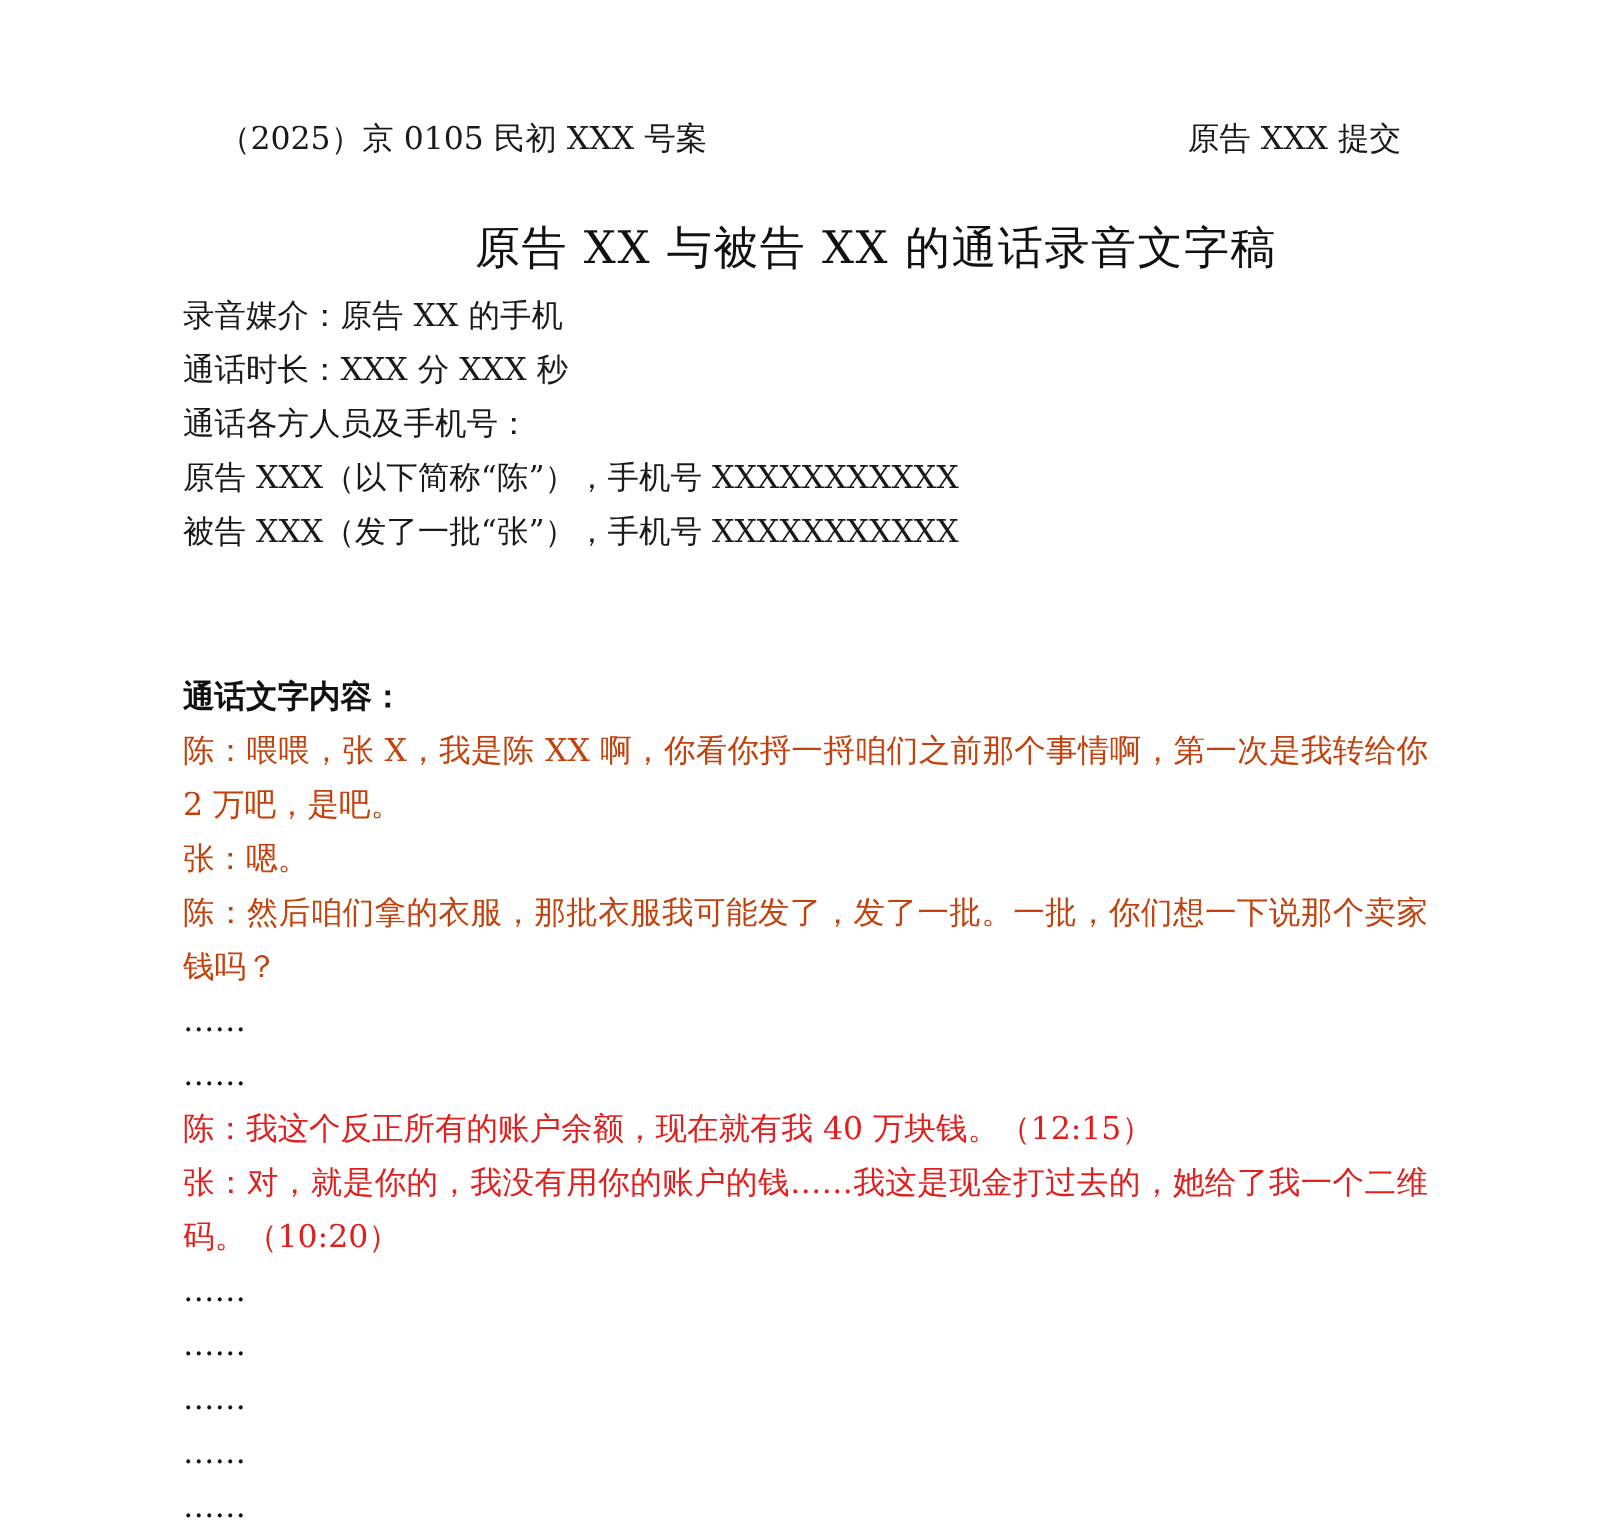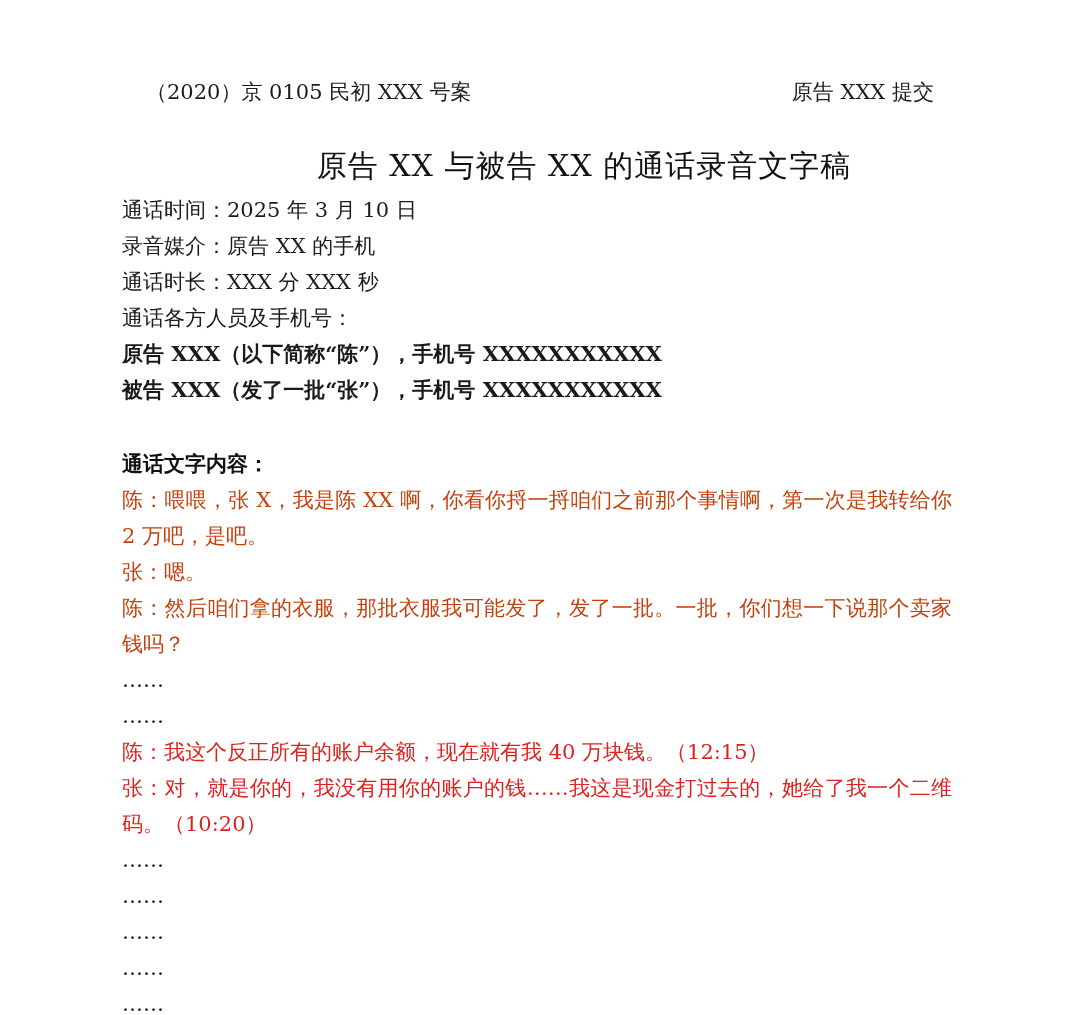--- a/index.html
+++ b/index.html
@@ -72,21 +72,20 @@
       flex-direction: column;
     }
     .party-list {
       display: flex;
       flex-direction: column;
     }
     .party-line {
       height: 36px;
       line-height: 36px;
       white-space: nowrap;
-      font-weight: bold;
     }
     .transcript {
       position: absolute;
       left: 122px;
       top: 446px;
       width: 830px;
       font-size: 21px;
     }
     .transcript-heading {
       height: 36px;
@@ -108,30 +107,27 @@
       color: #111111;
       letter-spacing: 0px;
     }
   </style>
 </head>
 <body>
 
 <div class="page">
 
   <div class="header-row">
-    <span class="case-number">（2020）京 0105 民初 XXX 号案</span>
+    <span class="case-number">（2025）京 0105 民初 XXX 号案</span>
     <span class="submitter">原告 XXX 提交</span>
   </div>
 
   <div class="doc-title">原告 XX 与被告 XX 的通话录音文字稿</div>
 
   <div class="meta">
-    <div class="meta-line">
-      <span class="meta-label">通话时间：</span><span class="meta-value">2025 年 3 月 10 日</span>
-    </div>
     <div class="meta-line">
       <span class="meta-label">录音媒介：</span><span class="meta-value">原告 XX 的手机</span>
     </div>
     <div class="meta-line">
       <span class="meta-label">通话时长：</span><span class="meta-value">XXX 分 XXX 秒</span>
     </div>
     <div class="party-block">
       <span class="meta-label meta-line">通话各方人员及手机号：</span>
       <div class="party-list">
         <span class="party-line">原告 XXX（以下简称“陈”），手机号 XXXXXXXXXXX</span>

